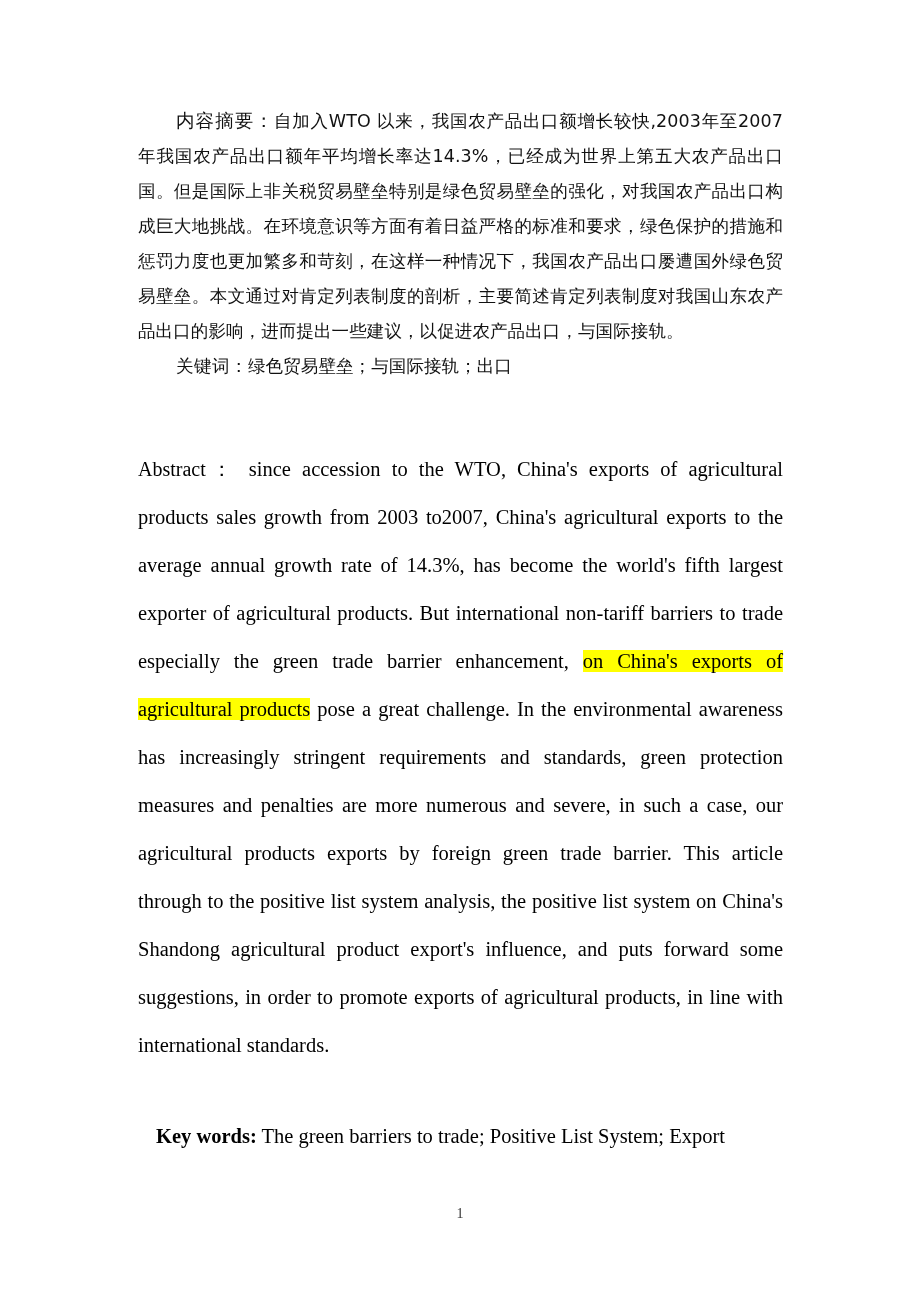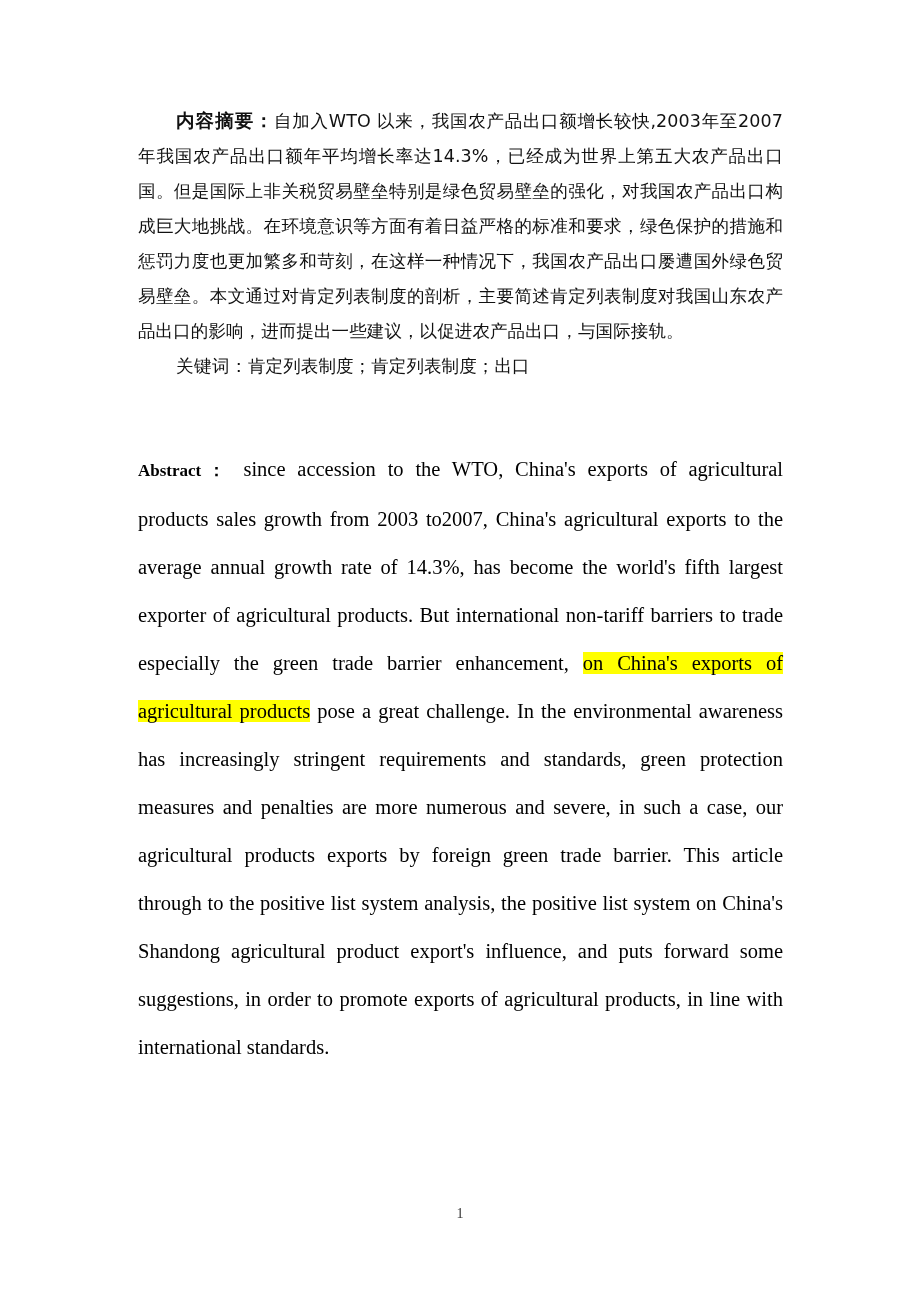--- a/index.html
+++ b/index.html
@@ -40,21 +40,21 @@
     text-align: justify;
     text-justify: inter-ideograph;
     letter-spacing: 0.1px;
     color: #111;
   }
   .cn-para {
     text-indent: 0;
     margin: 0;
   }
   .cn-label {
-    font-weight: bold;
+    font-weight: normal;
     font-size: 18.5px;
     margin-left: 38px;
     letter-spacing: 0.5px;
     margin-top: 7px;
   }
   .cn-keywords {
     margin: 0;
     text-indent: 38px;
     font-family: "DejaVu Sans", "Liberation Sans", sans-serif;
     font-size: 17.5px;
@@ -70,22 +70,22 @@
     font-size: 20.5px;
     line-height: 48px;
     text-align: justify;
   }
   .en-para {
     margin: 0;
     text-align: justify;
     text-justify: inter-word;
   }
   .en-label {
-    font-weight: bold;
-    font-size: 17px;
+    font-weight: normal;
+    font-size: 20px;
   }
   .hl {
     background-color: #FFFF00;
     box-decoration-break: clone;
     -webkit-box-decoration-break: clone;
   }
 
   .en-keywords {
     margin-top: 52px;
     font-family: "Liberation Serif", "DejaVu Serif", serif;
@@ -110,25 +110,26 @@
 </style>
 </head>
 <body>
 
 <div class="page">
 
   <div class="content">
 
     <div class="cn-block">
       <p class="cn-para"><span class="cn-label">内容摘要：</span><span>自加入WTO 以来，我国农产品出口额增长较快,2003年至2007年我国农产品出口额年平均增长率达14.3%，已经成为世界上第五大农产品出口国。但是国际上非关税贸易壁垒特别是绿色贸易壁垒的强化，对我国农产品出口构成巨大地挑战。在环境意识等方面有着日益严格的标准和要求，绿色保护的措施和惩罚力度也更加繁多和苛刻，在这样一种情况下，我国农产品出口屡遭国外绿色贸易壁垒。本文通过对肯定列表制度的剖析，主要简述肯定列表制度对我国山东农产品出口的影响，进而提出一些建议，以促进农产品出口，与国际接轨。</span></p>
-      <p class="cn-keywords"><span class="cn-kw-label">关键词：</span><span>肯定列表制度；肯定列表制度；出口</span></p>
+      <p class="cn-keywords"><span class="cn-kw-label">关键词：</span><span>绿色贸易壁垒；与国际接轨；出口</span></p>
     </div>
 
     <div class="en-block">
       <p class="en-para"><span class="en-label">Abstract：</span><span> since accession to the WTO, China's exports of agricultural products sales growth from 2003 to2007, China's agricultural exports to the average annual growth rate of 14.3%, has become the world's fifth largest exporter of agricultural products. But international non-tariff barriers to trade especially the green trade barrier enhancement, </span><span class="hl">on China's exports of agricultural products</span><span> pose a great challenge. In the environmental awareness has increasingly stringent requirements and standards, green protection measures and penalties are more numerous and severe, in such a case, our agricultural products exports by foreign green trade barrier. This article through to the positive list system analysis, the positive list system on China's Shandong agricultural product export's influence, and puts forward some suggestions, in order to promote exports of agricultural products, in line with international standards.</span></p>
     </div>
 
+    <div class="en-keywords"><span class="en-kw-label">Key words:</span><span> The green barriers to trade; Positive List System; Export</span></div>
 
   </div>
 
   <div class="footer">1</div>
 
 </div>
 
 </body></html>

